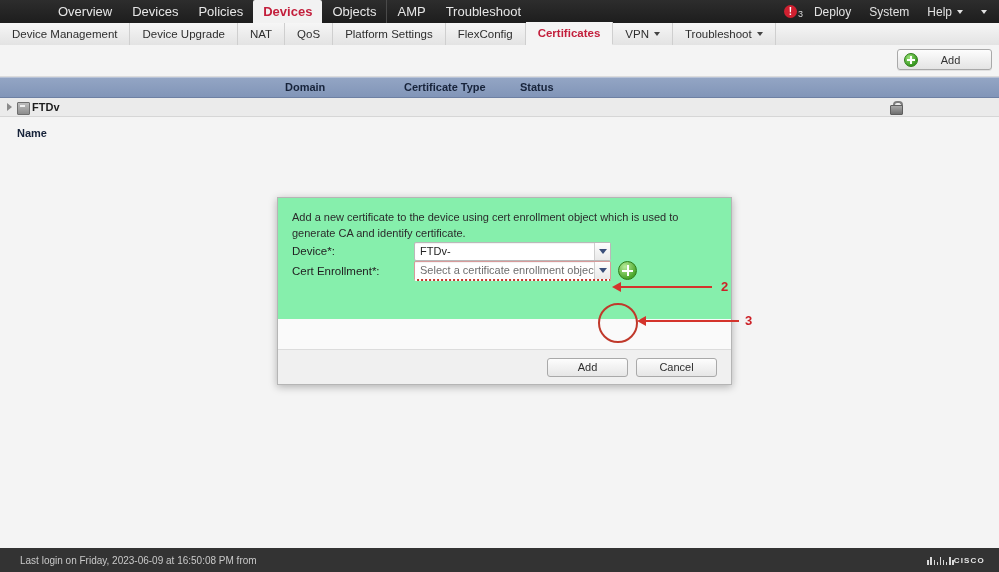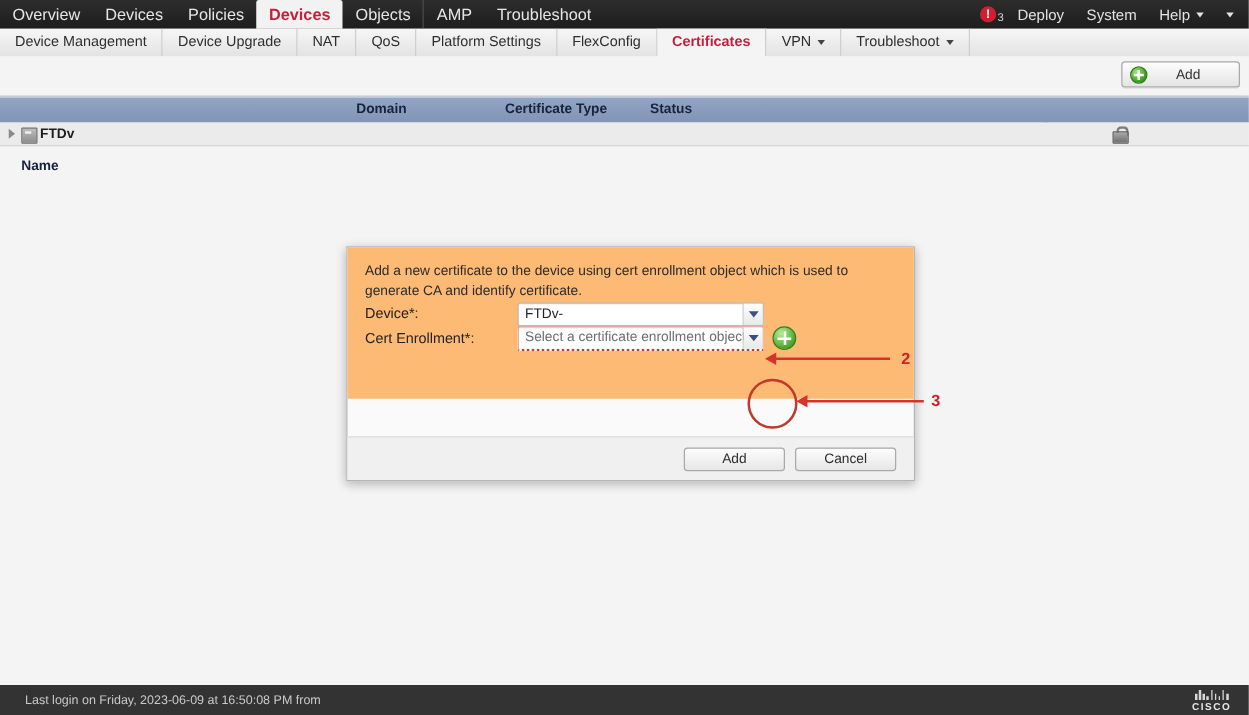--- a/index.html
+++ b/index.html
@@ -11,21 +11,21 @@
   }
   .app{position:relative;width:999px;height:572px;}
 
   
   .topbar{
     position:absolute;left:0;top:0;width:999px;height:23px;
     background:#232323;
     background:linear-gradient(#2d2d2d,#1d1d1d);
     display:flex;align-items:stretch;
   }
-  .topnav{display:flex;align-items:flex-end;height:23px;}
+  .topnav{display:flex;align-items:flex-end;height:23px;padding-left:48px;}
   .topnav .item{
     display:flex;align-items:center;padding:0 10px;
     font-size:13px;color:#e6e6e6;height:23px;line-height:23px;
     white-space:nowrap;
   }
   .topnav .item.sep{border-left:1px solid #4a4a4a;}
   .topnav .item.active{
     background:#f2f2f2;color:#c31f3c;font-weight:bold;
     border-radius:2px 2px 0 0;
   }
@@ -54,21 +54,21 @@
     border-left:3.5px solid transparent;border-right:3.5px solid transparent;
     border-top:4.5px solid currentColor;
   }
   .topright .end{padding-right:12px;}
 
   
   .subbar{
     position:absolute;left:0;top:23px;width:999px;height:22px;
     background:linear-gradient(#f6f6f6,#e3e3e3);
     border-bottom:1px solid #c2c2c2;
-    display:flex;align-items:flex-start;
+    display:flex;align-items:flex-end;
   }
   .subbar .sitem{
     display:flex;align-items:center;padding:0 12px;height:22px;
     font-size:11.5px;color:#2e2e2e;white-space:nowrap;
     border-right:1px solid #cfcfcf;
   }
   .subbar .sitem.active{
     color:#c31f3c;font-weight:bold;background:#f4f4f4;
     border-bottom:1px solid #f4f4f4;
   }
@@ -173,21 +173,21 @@
     display:flex;align-items:center;position:relative;
   }
   .modal-title .ttl{
     font-size:13.5px;color:#c31f3c;padding-left:11px;
   }
   .modal-title .acts{
     position:absolute;right:9px;top:0;height:28px;display:flex;align-items:center;gap:9px;
   }
   .modal-title .acts span{font-size:12px;color:#8a8a8a;cursor:default;}
   .modal-body{
-    padding:12px 14px 16px 14px;background:#fdba74;
+    padding:12px 14px 16px 14px;background:#86efac;
     height:121px;box-sizing:border-box;position:relative;
   }
   .desc{font-size:11px;color:#2b2b2b;line-height:1.45;width:418px;}
   .frow{display:flex;align-items:center;}
   .frow .flabel{
     width:122px;font-size:11.5px;color:#222;
   }
   .sel{
     width:195px;height:17px;background:#fff;
     border:1px solid #b9b9b9;border-radius:2px;
@@ -239,21 +239,21 @@
 
   
   .statusbar{
     position:absolute;left:0;bottom:0;width:999px;height:24px;
     background:#333333;display:flex;align-items:center;
   }
   .statusbar .txt{
     font-size:10px;color:#c9c9c9;padding-left:20px;
   }
   .ciscologo{
-    margin-left:auto;margin-right:14px;display:flex;flex-direction:column;align-items:center;
+    margin-left:auto;margin-right:14px;display:flex;flex-direction:row;align-items:center;
   }
   .ciscologo .bars{display:flex;align-items:flex-end;gap:1.5px;height:9px;}
   .ciscologo .bars b{display:block;width:1.6px;background:#d8d8d8;}
   .ciscologo .word{font-size:8px;letter-spacing:1.2px;color:#e6e6e6;margin-top:1px;font-weight:bold;}
 </style>
 </head>
 <body>
 
 <div class="app">
 

